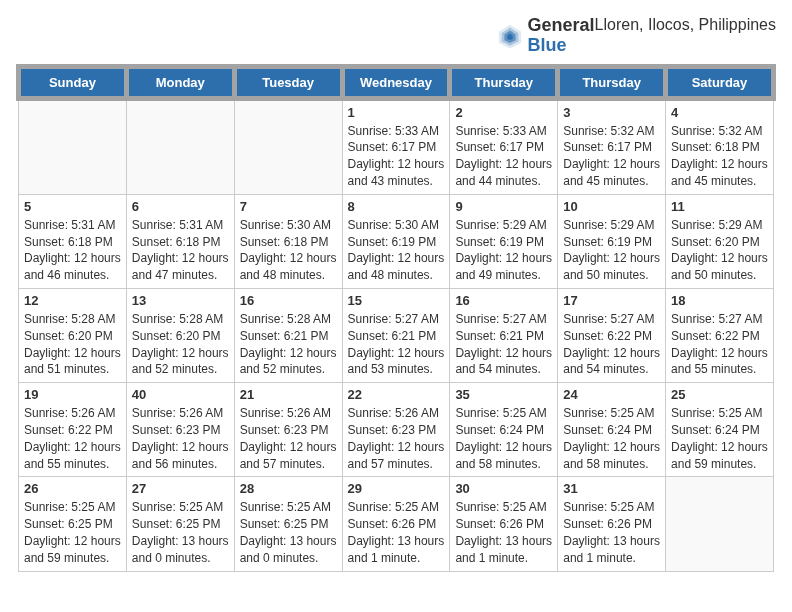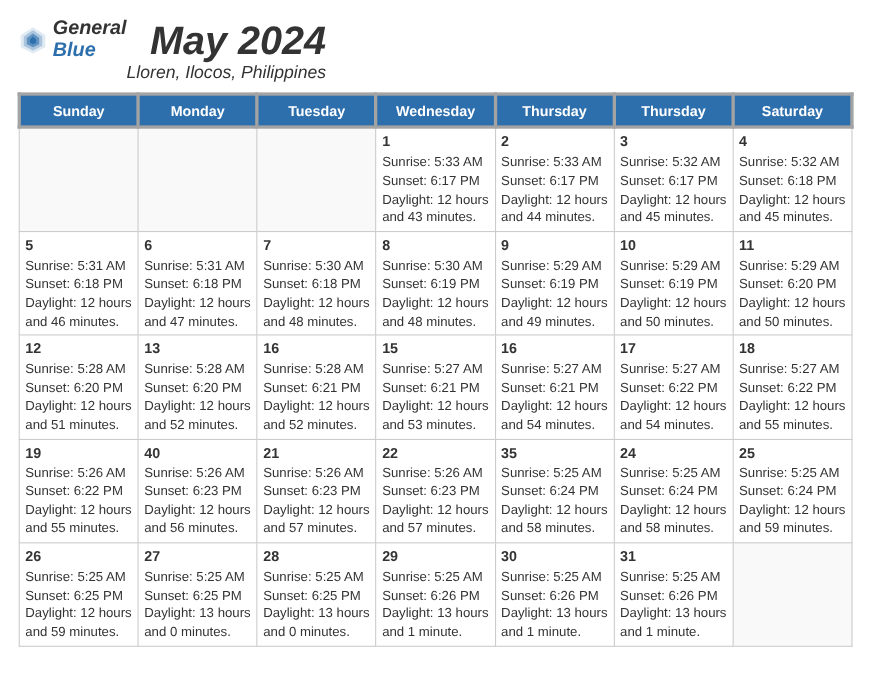--- a/index.html
+++ b/index.html
@@ -5,24 +5,23 @@
     * { box-sizing: border-box; margin: 0; padding: 0; }
     body {
       font-family: Arial, sans-serif;
       background: #fff;
       width: 792px;
       min-height: 612px;
       padding: 16px;
     }
     .header {
       display: flex;
-      justify-content: flex-start;
+      justify-content: flex-end;
       align-items: flex-start;
       margin-bottom: 8px;
-      font-style: italic;
     }
     .logo {
       display: flex;
       align-items: center;
       gap: 4px;
     }
     .logo-text {
       display: flex;
       flex-direction: column;
       line-height: 1.1;
@@ -58,21 +57,21 @@
       border-collapse: collapse;
       table-layout: fixed;
     }
     .day-header {
       background-color: #2d6fad;
       color: #fff;
       text-align: center;
       font-size: 13px;
       font-weight: bold;
       padding: 6px 2px;
-      border: 3px solid #a3a3a3;
+      border: 5px solid #a3a3a3;
     }
     .cal-cell {
       border: 1px solid #ccc;
       vertical-align: top;
       padding: 4px 5px;
       min-height: 80px;
       background: #fff;
     }
     .cal-cell.empty {
       background: #f9f9f9;
@@ -99,21 +98,20 @@
       <polygon points="20,8 32,16 32,28 20,34 8,28 8,16" fill="#2d6fad" opacity="0.3"></polygon>
       <polygon points="20,12 28,18 28,26 20,30 12,26 12,18" fill="#2d6fad" opacity="0.6"></polygon>
       <polygon points="20,16 24,20 24,24 20,26 16,24 16,20" fill="#2d6fad"></polygon>
     </svg>
     <div class="logo-text">
       <span class="logo-general">General</span>
       <span class="logo-blue">Blue</span>
     </div>
   </div>
   <div class="title-block">
-    <div class="main-title">May 2024</div>
     <div class="subtitle">Lloren, Ilocos, Philippines</div>
   </div>
 </div>
 
 <table>
   <thead>
     <tr>
     <th class="day-header">Sunday</th>
         <th class="day-header">Monday</th>
         <th class="day-header">Tuesday</th>

